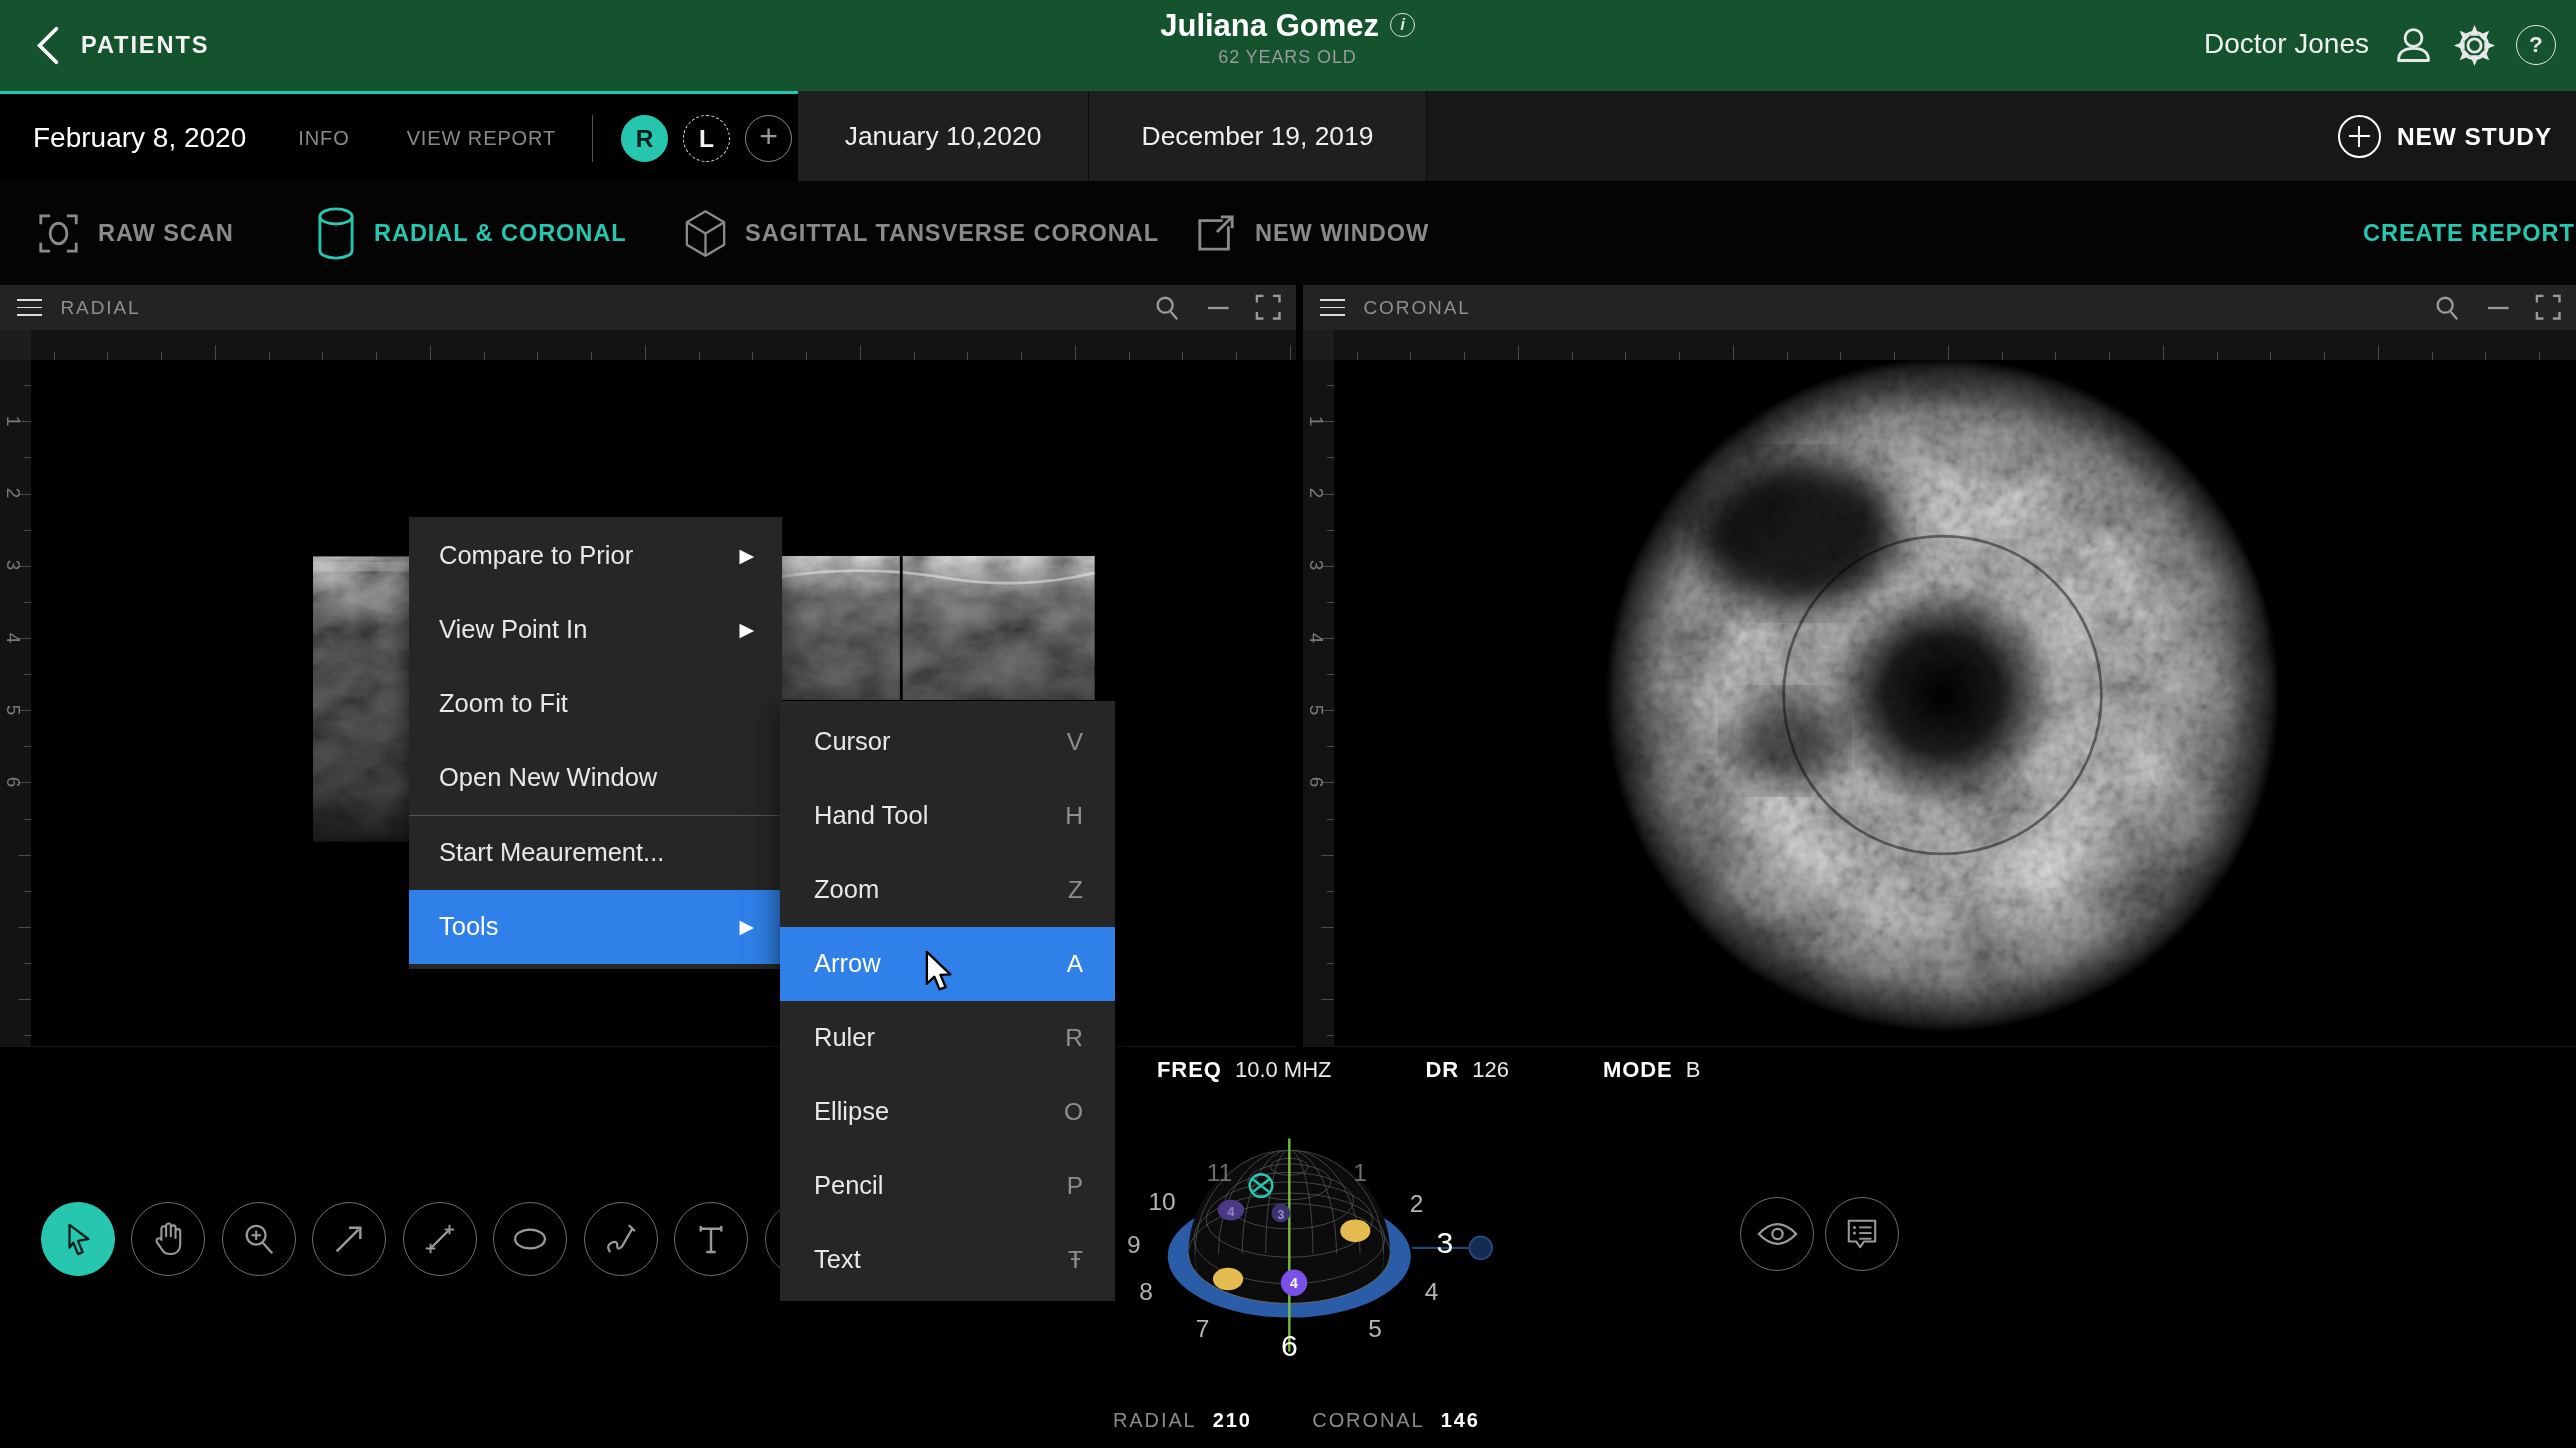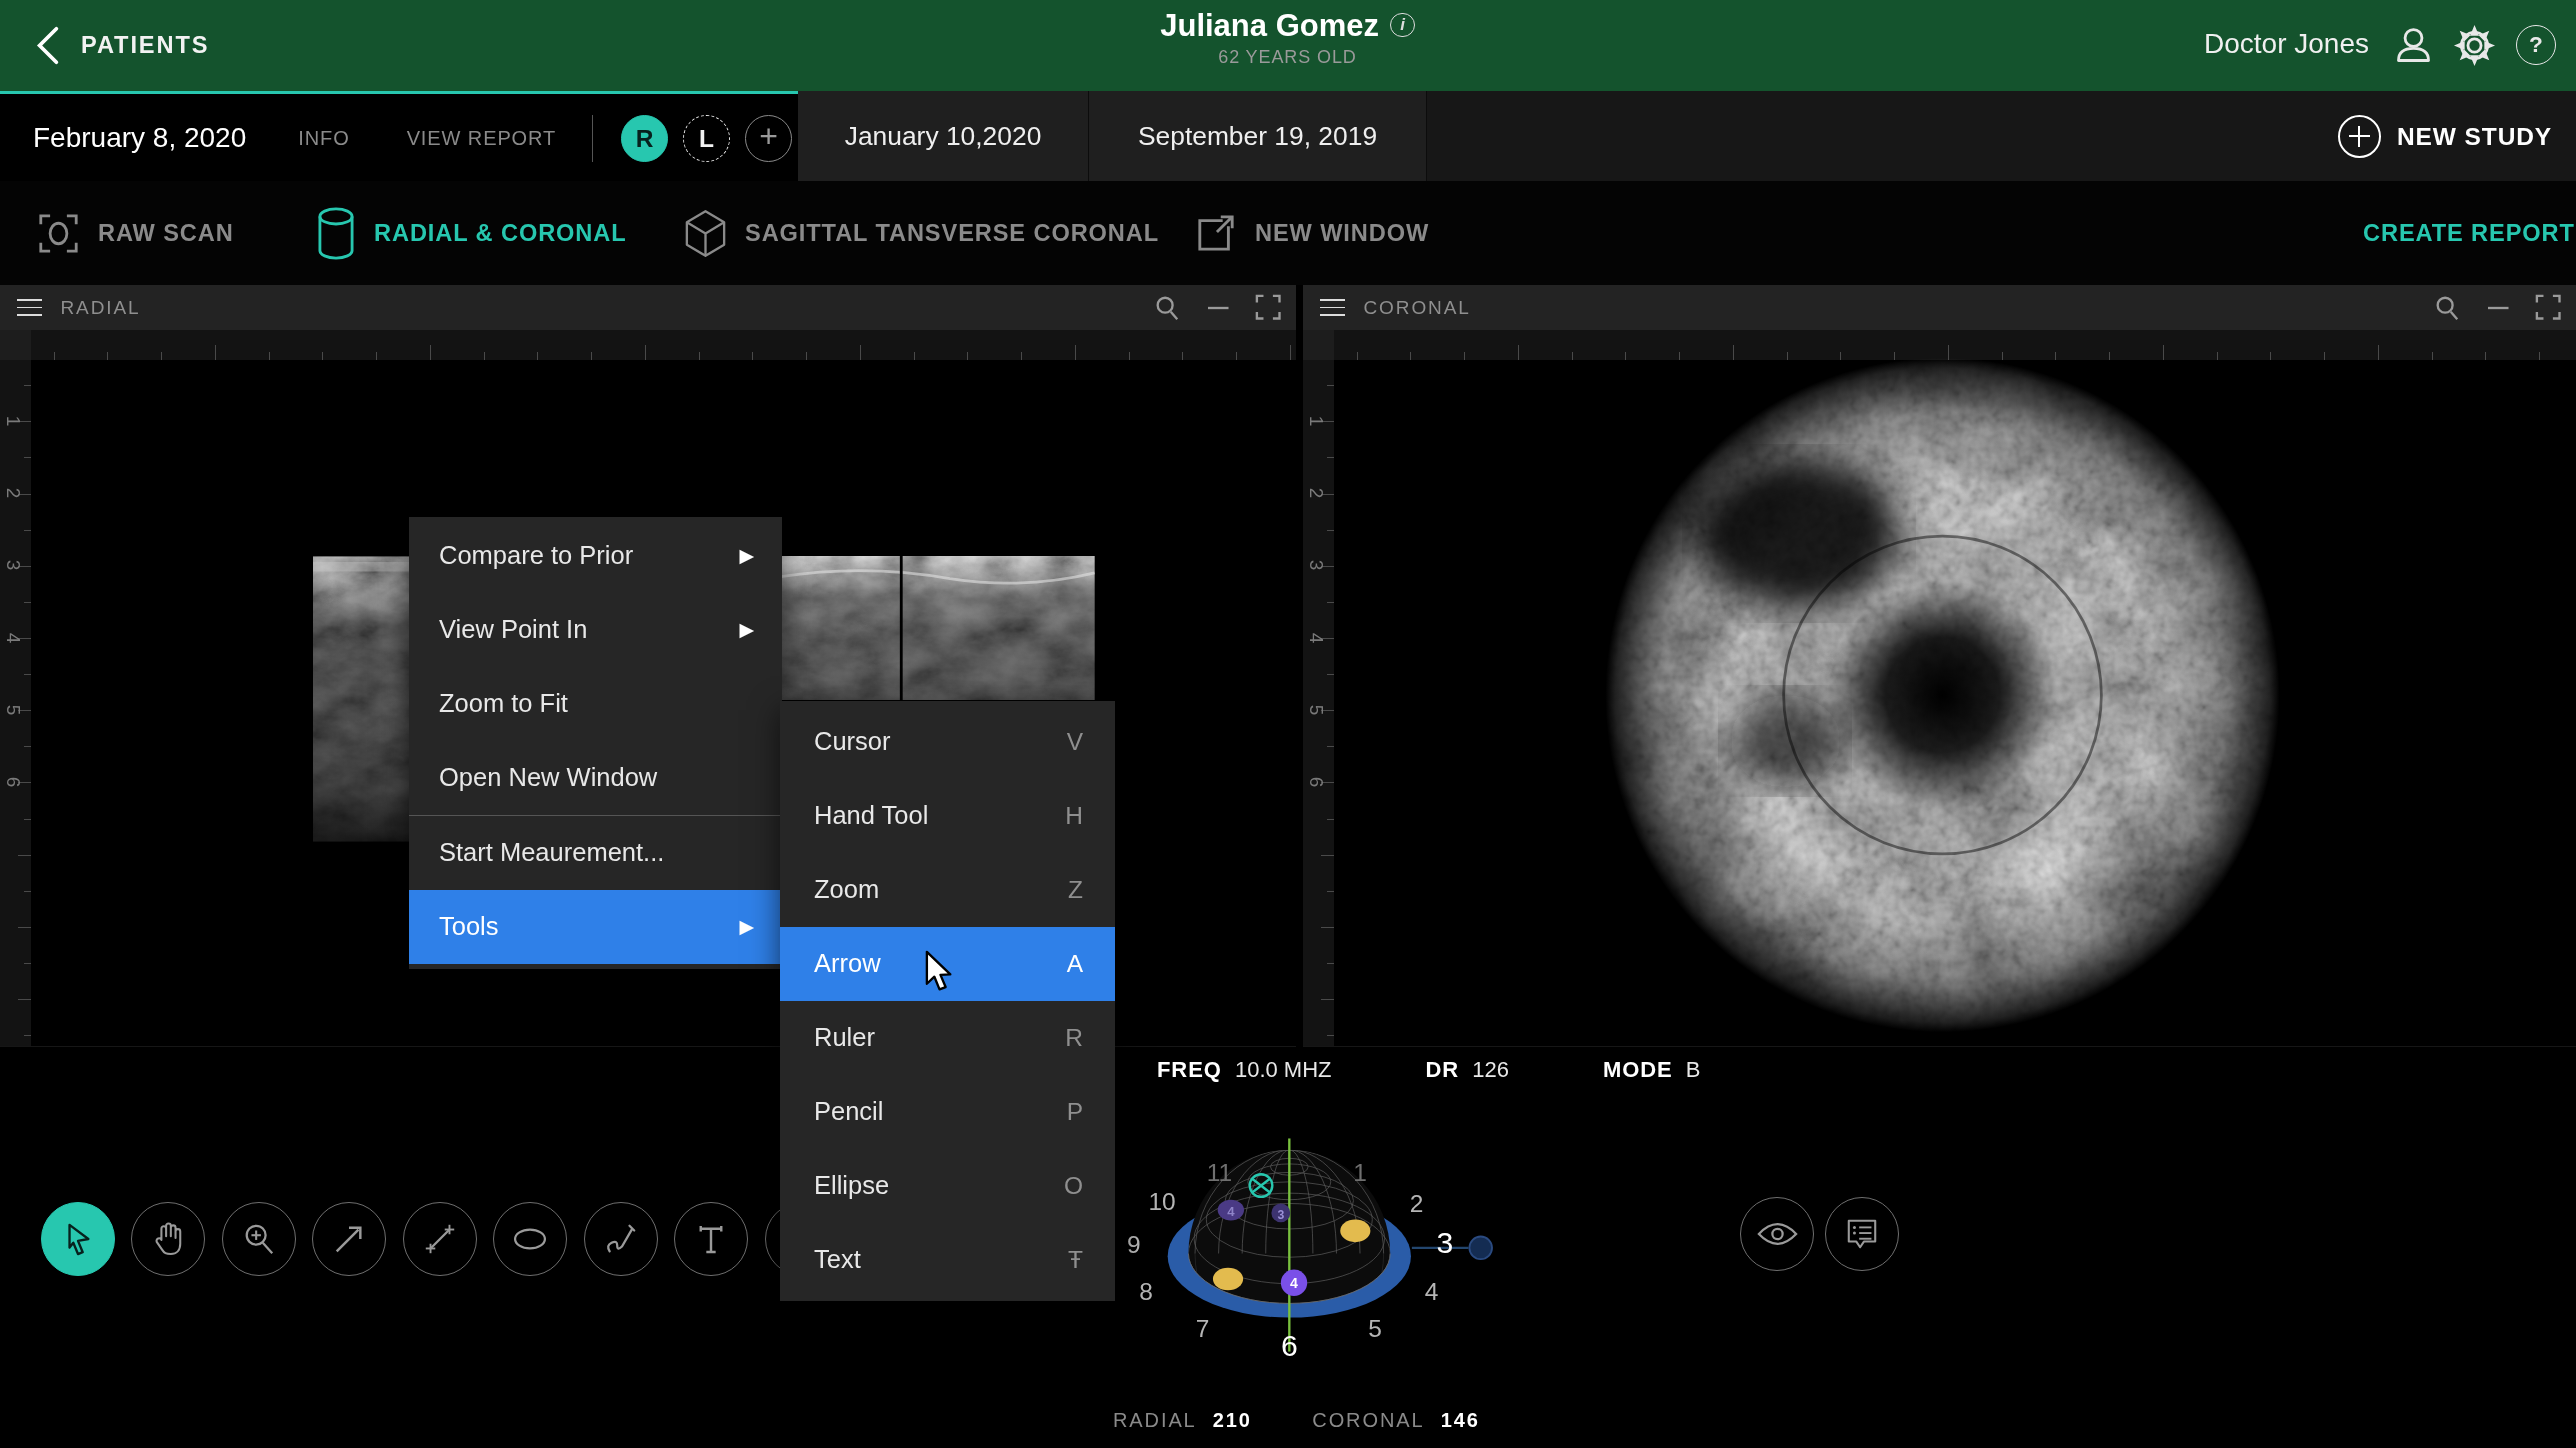--- a/index.html
+++ b/index.html
@@ -143,21 +143,21 @@
     <span class="tab-link" id="tab-viewreport">VIEW REPORT</span>
     <span class="vdivider"></span>
     <span class="eye-badge" id="badge-r">R</span>
     <span class="eye-badge" id="badge-l">L</span>
     <span class="eye-badge" id="badge-add">+</span>
   </div>
   <div id="tab-jan" class="abs tab tab-other">
     <span class="tab-date">January 10,2020</span>
   </div>
   <div id="tab-dec" class="abs tab tab-other">
-    <span class="tab-date">September 19, 2019</span>
+    <span class="tab-date">December 19, 2019</span>
   </div>
   <div class="abs new-study">
     <span class="plus-circle"></span>
     <span class="new-study-label">NEW STUDY</span>
   </div>
 </div>
 
 <div id="modesrow" class="abs">
   <div class="abs mode" id="mode-raw">
     <svg width="41" height="41" viewBox="0 0 44 44">
@@ -625,26 +625,26 @@
   </div>
   <div class="sub-item highlight">
     <span>Arrow</span>
     <span class="shortcut">A</span>
   </div>
   <div class="sub-item">
     <span>Ruler</span>
     <span class="shortcut">R</span>
   </div>
   <div class="sub-item">
+    <span>Ellipse</span>
+    <span class="shortcut">O</span>
+  </div>
+  <div class="sub-item">
     <span>Pencil</span>
     <span class="shortcut">P</span>
-  </div>
-  <div class="sub-item">
-    <span>Ellipse</span>
-    <span class="shortcut">O</span>
   </div>
   <div class="sub-item">
     <span>Text</span>
     <span class="shortcut">Ŧ</span>
   </div>
 </div>
 
 <svg id="mouse-cursor" class="abs" width="32" height="45" viewBox="0 0 34 48">
   <path d="M3 2 L3 36 L11 28.5 L16.5 42 L23 39.5 L17.5 26.5 L28 26 Z" fill="#fff" stroke="#000" stroke-width="2.5" stroke-linejoin="round"></path>
 </svg>

